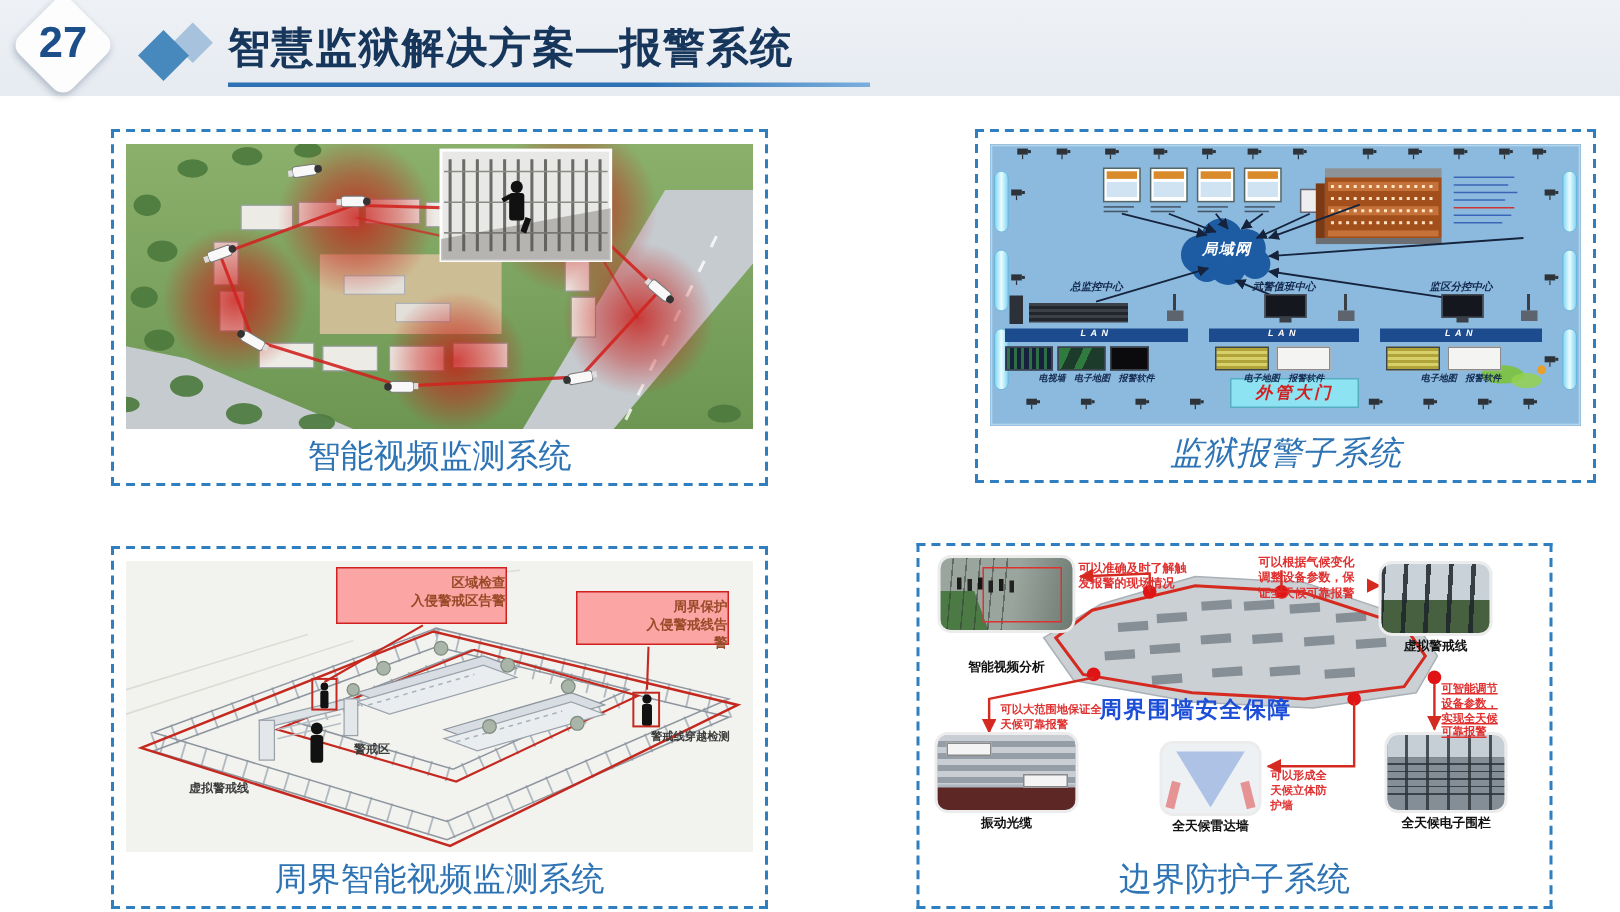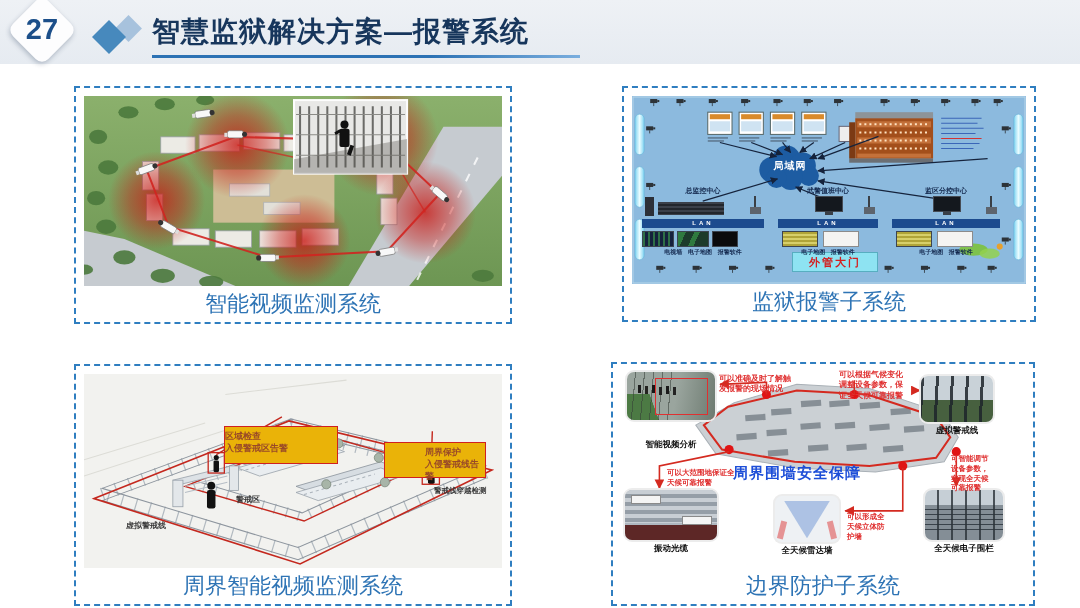--- a/index.html
+++ b/index.html
@@ -18,21 +18,21 @@
           transform:rotate(45deg);z-index:2;}
   .dia-light{position:absolute;left:119px;top:19px;width:19px;height:19px;background:#a7c2dd;
           transform:rotate(45deg);z-index:1;}
   .title{position:absolute;left:152px;top:13px;font-size:28px;font-weight:bold;
           color:#17365c;letter-spacing:1px;white-space:nowrap;text-align:center;}
   .title-rule{position:absolute;left:152px;top:55px;width:428px;height:3px;
           background:linear-gradient(90deg,#2c72b4 65%,#7aaede);}
   
   .panel{position:absolute;border:2px dashed #2f7ec0;background:#fff;}
   #panel1{left:74px;top:86px;width:434px;height:234px;}
-  #panel2{left:622px;top:86px;width:410px;height:232px;}
+  #panel2{left:650px;top:86px;width:410px;height:232px;font-style:italic;}
   #panel3{left:74px;top:364px;width:434px;height:238px;}
   #panel4{left:611px;top:362px;width:420px;height:240px;}
   .caption{position:absolute;left:0;right:0;bottom:3px;text-align:center;font-size:22px;
           color:#2e74b5;white-space:nowrap;}
   .art{position:absolute;left:8px;right:8px;top:8px;bottom:36px;overflow:hidden;}
   #panel4 .art{left:2px;right:2px;top:4px;bottom:34px;}
   .art svg{display:block;width:100%;height:100%;}
   .ov{position:absolute;}
   .ml{white-space:pre-line;}
   
@@ -60,22 +60,22 @@
       background-image:repeating-linear-gradient(90deg,#2e6f46 0 2px,transparent 2px 5px);}
   .s2{left:35px;width:30px;background:#1c3b2b;
       background-image:linear-gradient(115deg,#2f7a3f 22%,transparent 22% 45%,#2f7a3f 45% 60%,transparent 60%);}
   .s3{left:70px;width:24px;background:#0b0b0d;}
   .s4{left:4px;width:34px;background:#d7cf6a;
       background-image:repeating-linear-gradient(180deg,#b0a438 0 2px,transparent 2px 4px);}
   .s5{left:45px;width:34px;background:#f4f4f2;border-color:#8b8b8b;}
   .dev{position:absolute;top:62px;left:0;right:0;text-align:center;font-size:6px;
        color:#13284e;font-weight:bold;white-space:nowrap;word-spacing:4px;}
   
-  .callout{background:#eab308;border:1.5px solid #d02020;text-align:left;font-size:9px;
-       line-height:1.35;color:#994a28;font-weight:bold;padding-top:3px;box-sizing:border-box;margin-top:48px;}
+  .callout{background:#fca5a5;border:1.5px solid #d02020;text-align:right;font-size:9px;
+       line-height:1.35;color:#994a28;font-weight:bold;padding-top:3px;box-sizing:border-box;}
   #co1{left:140px;top:4px;width:114px;height:38px;}
   #co2{left:300px;top:20px;width:102px;height:36px;padding-left:40px;}
   .p3lbl{font-size:8px;color:#3b3b3b;font-weight:bold;}
   #lblv{left:42px;top:146px;}#lblz{left:152px;top:120px;}#lblc{left:350px;top:112px;width:60px;font-size:7.5px;}
   
   .photo{position:absolute;border-radius:7px;overflow:hidden;box-shadow:0 0 0 2px #ececec;}
   #ph-va{left:12px;top:4px;width:88px;height:48px;background:linear-gradient(100deg,#9aa59e 55%,#6d7a70);}
   .va-field{position:absolute;left:0;bottom:0;width:55%;height:55%;
        background:linear-gradient(70deg,#4c7a44 55%,transparent 56%);}
   .va-fence{position:absolute;inset:0;width:55%;
@@ -109,21 +109,21 @@
   #lb-hv{left:300px;top:57px;width:84px;}
   #lb-fiber{left:10px;top:175px;width:92px;}
   #lb-radar{left:150px;top:177px;width:84px;}
   #lb-efence{left:302px;top:175px;width:94px;}
   .headline{left:118px;top:96px;font-size:15px;font-weight:bold;color:#1d4ed8;letter-spacing:1px;white-space:nowrap;}
   .note{position:absolute;font-size:8px;line-height:1.3;color:#e03030;font-weight:bold;}
   #n-scene{left:104px;top:6px;width:80px;}
   #n-climate{left:224px;top:2px;width:72px;}
   #n-range{left:52px;top:100px;width:78px;font-size:7.5px;}
   #n-wall{left:232px;top:144px;width:48px;font-size:7.5px;}
-  #n-adjust{left:336px;top:86px;width:58px;font-size:7.5px;}
+  #n-adjust{left:346px;top:86px;width:58px;font-size:7.5px;text-decoration:underline;}
 </style>
 </head>
 <body>
 
 <div class="stage">
 
   <div class="header">
     <div class="badge-back"></div>
     <div class="badge"></div>
     <div class="badge-num">27</div>

